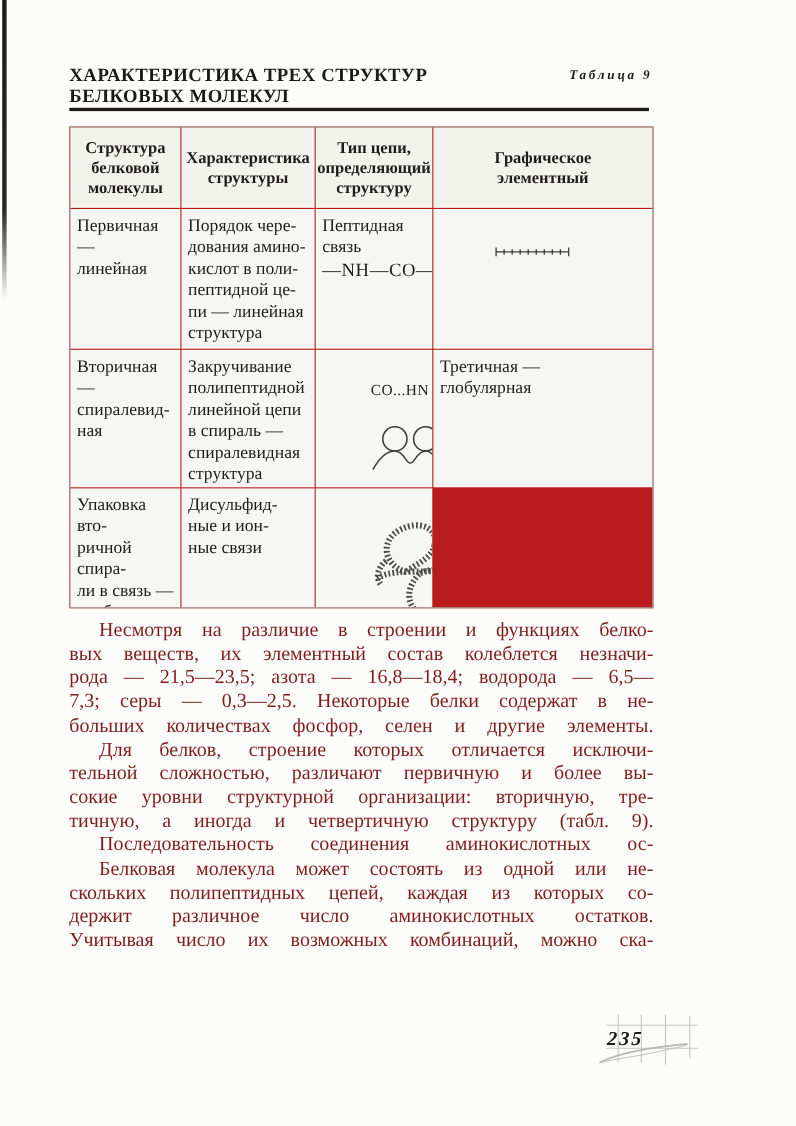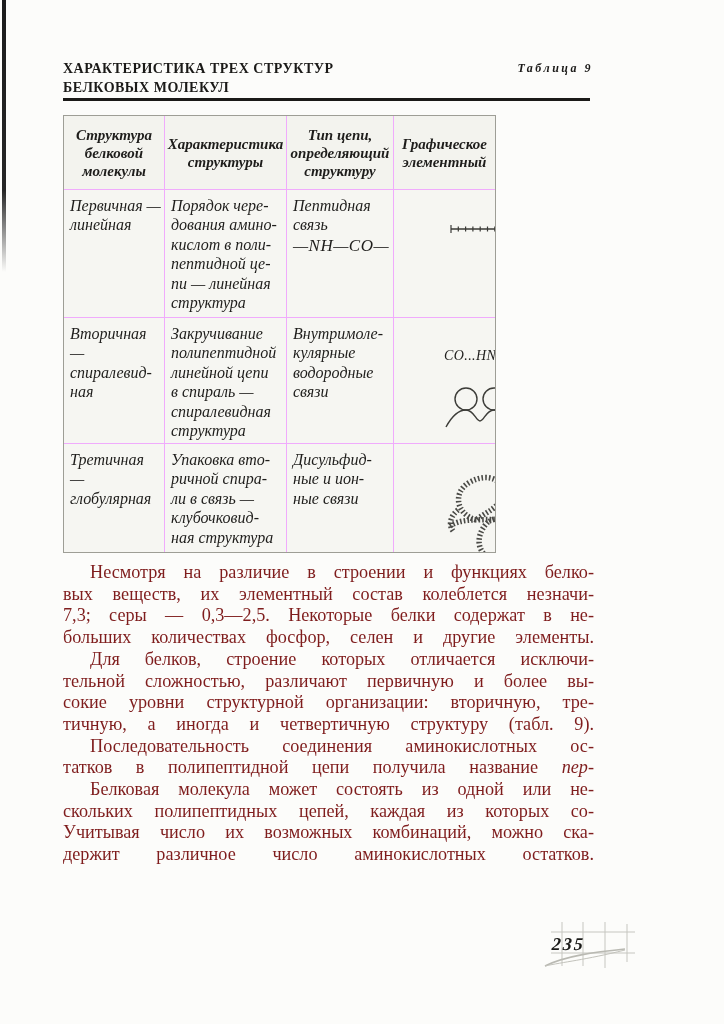--- a/index.html
+++ b/index.html
@@ -6,30 +6,30 @@
   html,body { width:724px; height:1024px; }
   body { font-family:"Liberation Serif", serif; background:#ffffff; }
   .page { position:relative; width:724px; height:1024px; background:#fcfcfa; overflow:hidden; color:#1e1d1b; }
 
   
   .edge-shadow { position:absolute; left:2px; top:0; width:4px; height:272px;
     background:linear-gradient(to bottom,#1c1c1c 0%,#262626 70%,rgba(40,40,40,0) 100%); }
 
   
   .hdr-title { position:absolute; left:63px; top:60px; width:330px;
-    font-weight:bold; font-size:14px; line-height:18.5px; letter-spacing:0.5px; color:#1b1a18; }
+    font-weight:bold; font-size:17px; line-height:18.5px; letter-spacing:0.5px; color:#1b1a18; }
   .tbl-label { position:absolute; right:131px; top:61px;
     font-weight:bold; font-style:italic; font-size:12px; letter-spacing:2.5px; color:#1b1a18; }
   .hdr-rule { position:absolute; left:63px; top:98px; width:527px; height:2.6px; background:#1b1a18; }
 
   
-  .ptable { position:absolute; left:63px; top:115px; width:433px;
+  .ptable { position:absolute; left:63px; top:115px; width:531px;
     display:grid; grid-template-columns:100px 121px 106px 1fr;
     grid-template-rows:73px 127px 125px 108px;
-    border:1px solid #9e9e96; background:#f0abfc; grid-gap:1px;font-style:italic; }
+    border:1px solid #9e9e96; background:#b91c1c; grid-gap:1px; }
   .cell { background:#f6f6f2; white-space:pre-line; overflow:hidden; }
   .chead { font-weight:bold; font-size:15px; line-height:18px; text-align:center;
     display:flex; align-items:center; justify-content:center; background:#f3f3ee; padding:2px 1px; }
   .cbody { font-size:16px; line-height:19.4px; padding:6px 3px 4px 6px; }
   .formula { font-size:17px; letter-spacing:0.5px; margin-top:1px; white-space:nowrap; }
   .gcell { padding:0; }
   .g1 { padding:15px 0 0 56px; }
   .g2 { padding:12px 0 0 50px; }
   .g2 .hn { font-size:14px; letter-spacing:0.4px; white-space:nowrap; color:#22211f; }
   .g3 { padding:4px 0 0 48px; }
@@ -103,24 +103,20 @@
 
     <div class="cell cbody">Вторичная —
 спиралевид-
 ная</div>
     <div class="cell cbody">Закручивание
 полипептидной
 линейной цепи
 в спираль —
 спиралевидная
 структура</div>
-    <div class="cell cbody">Внутримоле-
-кулярные
-водородные
-связи</div>
     <div class="cell gcell g2">
       <div class="hn">CO...HN CO...HN</div>
       <svg width="150" height="47" viewBox="0 0 150 47">
         <path d="M2,45 C8,34 14,28 22,28 C30,28 32,39 36,39 C40,39 42,28 50,28 C58,28 60,39 64,39 C68,39 70,28 78,28 C86,28 88,39 92,39 C96,39 98,28 106,28 C118,28 132,37 148,43" fill="none" stroke="#3c3c38" stroke-width="1.4"></path>
         <circle cx="22" cy="17" r="11" fill="none" stroke="#3c3c38" stroke-width="1.4"></circle>
         <circle cx="50" cy="17" r="11" fill="none" stroke="#3c3c38" stroke-width="1.4"></circle>
         <circle cx="78" cy="17" r="11" fill="none" stroke="#3c3c38" stroke-width="1.4"></circle>
         <circle cx="106" cy="17" r="11" fill="none" stroke="#3c3c38" stroke-width="1.4"></circle>
       </svg>
     </div>
@@ -145,35 +141,35 @@
           <path d="M100,38 C110,44 112,58 102,66 C96,72 88,70 86,62"></path>
           <path d="M16,44 C8,50 6,60 12,66"></path>
         </g>
       </svg>
     </div>
   </div>
 
   <div class="bodytext">
     <div class="bl first">Несмотря на различие в строении и функциях белко-</div>
     <div class="bl">вых веществ, их элементный состав колеблется незначи-</div>
+    <div class="bl">рода — 21,5—23,5; азота — 16,8—18,4; водорода — 6,5—</div>
     <div class="bl">7,3; серы — 0,3—2,5. Некоторые белки содержат в не-</div>
     <div class="bl">больших количествах фосфор, селен и другие элементы.</div>
 
     <div class="bl first">Для белков, строение которых отличается исключи-</div>
     <div class="bl">тельной сложностью, различают первичную и более вы-</div>
     <div class="bl">сокие уровни структурной организации: вторичную, тре-</div>
     <div class="bl">тичную, а иногда и четвертичную структуру (табл. 9).</div>
 
     <div class="bl first">Последовательность соединения аминокислотных ос-</div>
-    <div class="bl"><span>татков в полипептидной цепи получила название </span><span class="it">пер-</span></div>
 
     <div class="bl first">Белковая молекула может состоять из одной или не-</div>
     <div class="bl">скольких полипептидных цепей, каждая из которых со-</div>
+    <div class="bl">держит различное число аминокислотных остатков.</div>
     <div class="bl">Учитывая число их возможных комбинаций, можно ска-</div>
-    <div class="bl">держит различное число аминокислотных остатков.</div>
   </div>
 
   <div class="pagenum-block">
     <svg width="110" height="55" viewBox="0 0 110 55">
       <g stroke="#c6c6c0" stroke-width="1" fill="none">
         <line x1="27" y1="0" x2="27" y2="44"></line>
         <line x1="48" y1="0" x2="48" y2="44"></line>
         <line x1="70" y1="0" x2="70" y2="46"></line>
         <line x1="92" y1="2" x2="92" y2="40"></line>
         <line x1="16" y1="10" x2="100" y2="10"></line>

